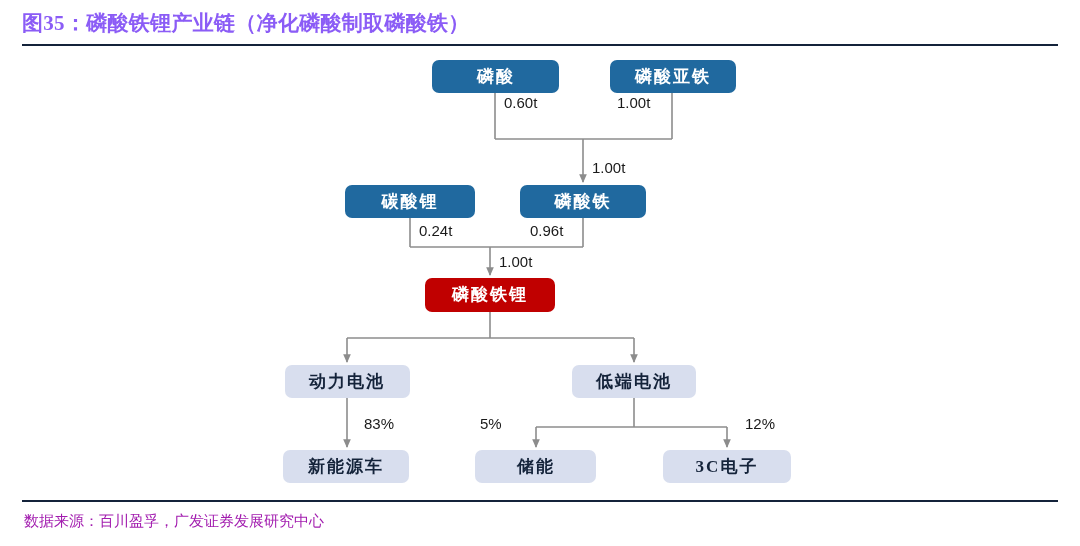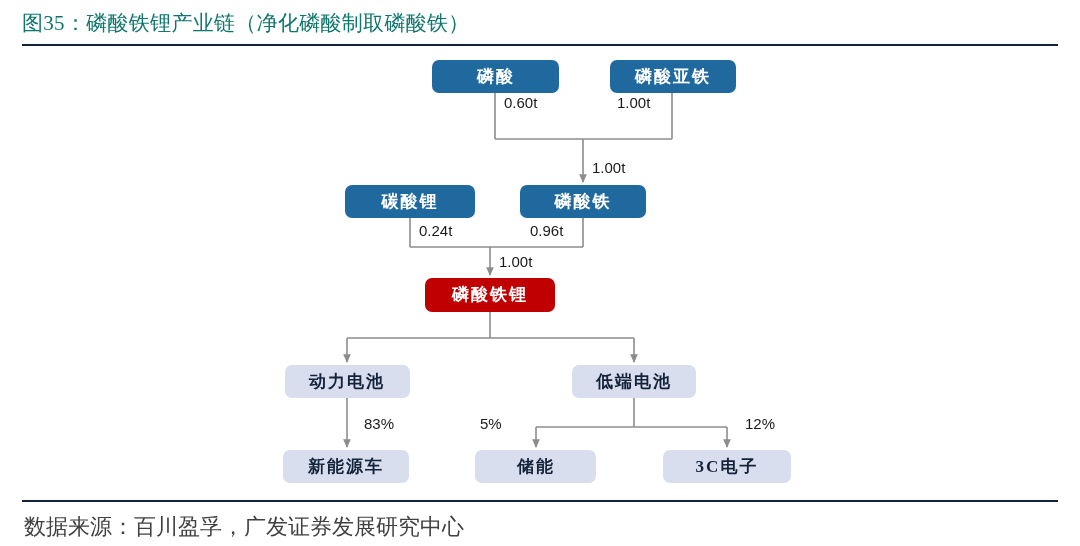--- a/index.html
+++ b/index.html
@@ -27,22 +27,22 @@
     left: 22px;
     top: 6px;
     width: 1036px;
     height: 34px;
     display: flex;
     align-items: center;
   }
   .title-text {
     font-family: "Liberation Serif", "DejaVu Serif", serif;
     font-size: 21px;
-    font-weight: normal;
-    color: #0f766e;
+    font-weight: bold;
+    color: #8b5cf6;
     letter-spacing: 0.3px;
     white-space: nowrap;
   }
   .rule-top {
     position: absolute;
     left: 22px;
     top: 44px;
     width: 1036px;
     height: 0;
     border-top: 2.5px solid #14233a;
@@ -54,22 +54,22 @@
     width: 1036px;
     height: 0;
     border-top: 2.5px solid #14233a;
   }
   
   .footer {
     position: absolute;
     left: 24px;
     top: 512px;
     font-family: "Liberation Serif", "DejaVu Serif", serif;
-    font-size: 22px;
-    color: #404040;
+    font-size: 15px;
+    color: #a21caf;
     white-space: nowrap;
   }
   
   #diagram {
     position: absolute;
     left: 0;
     top: 46px;
     width: 1080px;
     height: 452px;
   }

